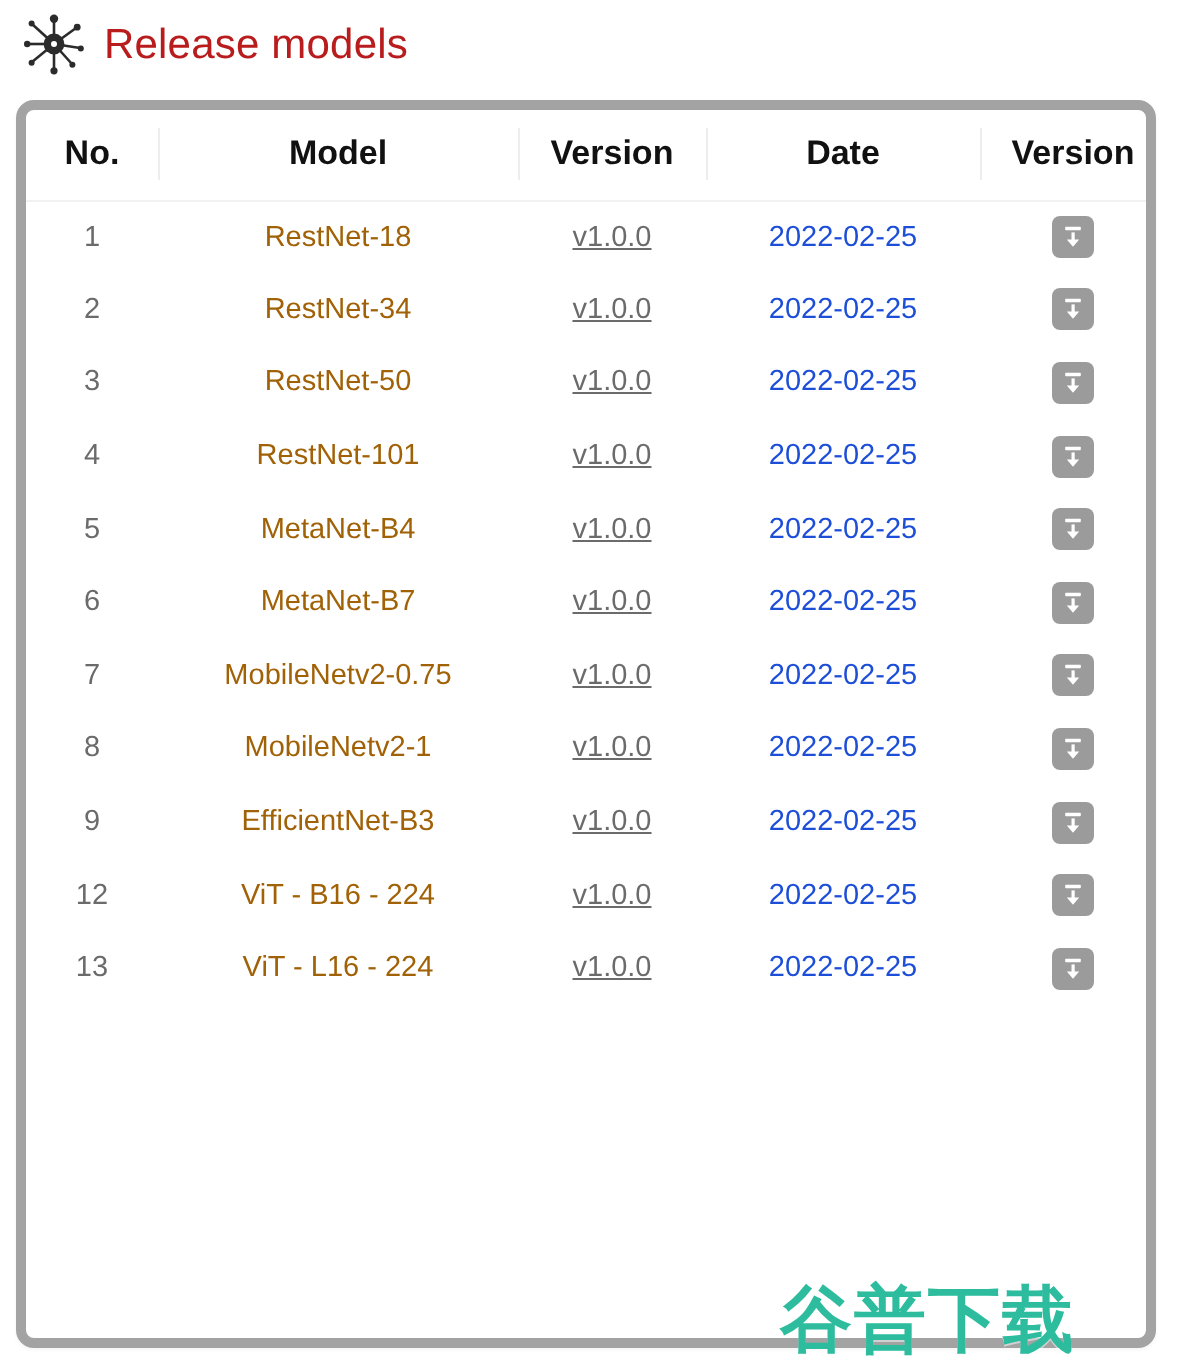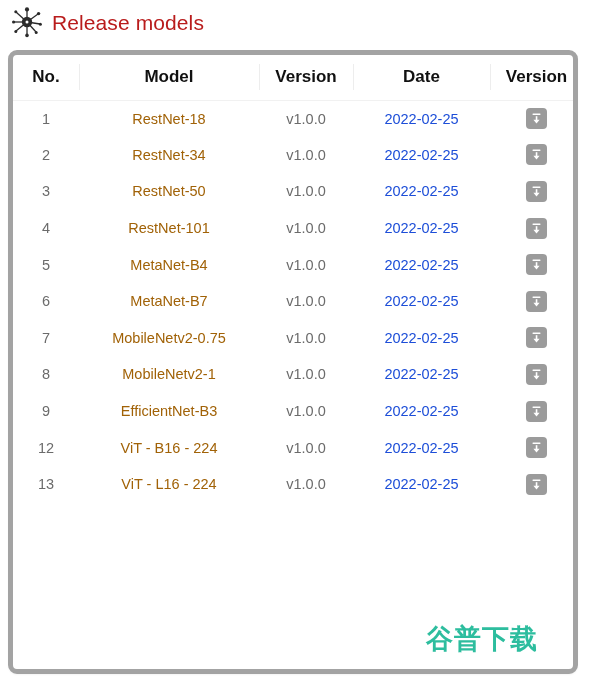--- a/index.html
+++ b/index.html
@@ -93,21 +93,21 @@
   }
   tbody td {
     font-size: 14.5px;
     color: #656565;
     text-align: center;
     vertical-align: middle;
     white-space: nowrap;
   }
   td.col-no    { color: #6b6b6b; }
   td.col-model { color: #a16207; }
-  td.col-ver   { color: #6b6b6b; }
+  td.col-ver   { color: #6b6b6b; text-decoration: underline; }
   td.col-date  { color: #1d4ed8; }
 
   
   col.w-no    { width: 66px;  }
   col.w-model { width: 180px; }
   col.w-ver   { width: 94px;  }
   col.w-date  { width: 137px; }
   col.w-act   { width: 93px;  }
 
   
@@ -121,26 +121,26 @@
     background: #9b9b9b;
     cursor: pointer;
     vertical-align: middle;
   }
   .dl-btn svg { display: block; }
 
   
   .watermark {
     position: absolute;
     right: 52px;
-    bottom: 28px;
-    font-size: 27px;
+    bottom: 0;
+    font-size: 36px;
     font-weight: bold;
     color: #2dbd9e;
     letter-spacing: 1px;
-    font-family: Liberation Sans, sans-serif;
+    font-family: Liberation Mono, monospace;
     line-height: 1;
     user-select: none;
     text-shadow: 0 1px 0 rgba(255,255,255,0.5);
   }
 </style>
 </head>
 <body>
 
 <div class="page-header">
   <span class="brand-icon">

